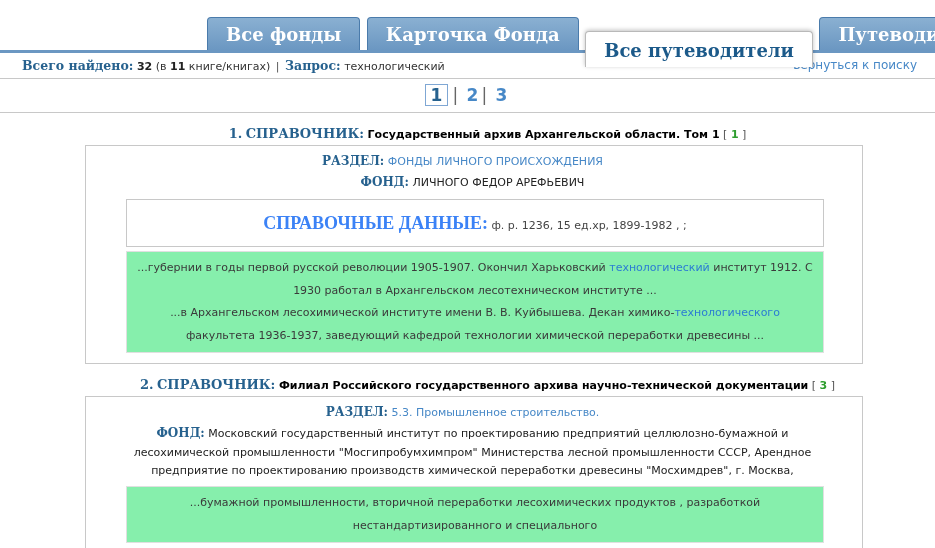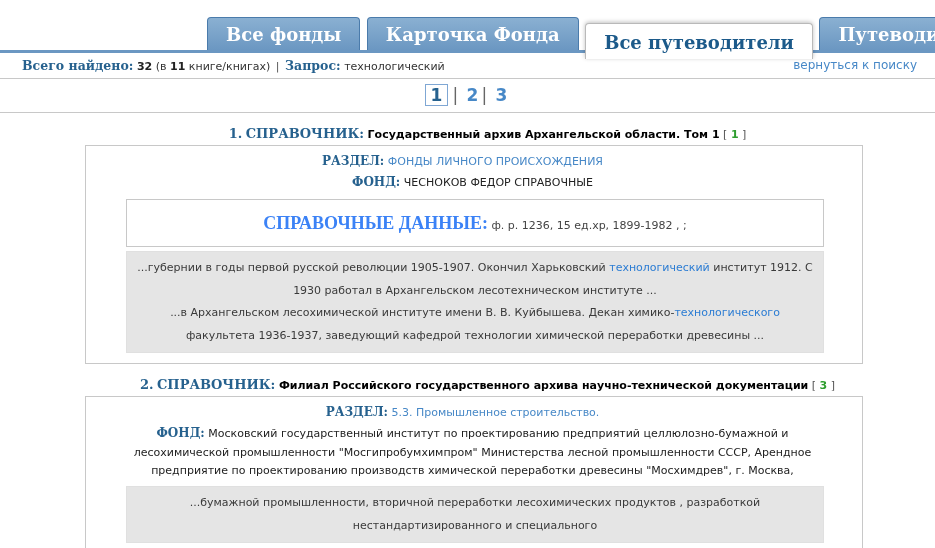--- a/index.html
+++ b/index.html
@@ -20,21 +20,21 @@
     font-family:"DejaVu Serif",serif;font-weight:bold;font-size:18px;
     padding:6px 18px 5px 18px;margin-right:3px;
     border:1px solid #4a7bab;border-bottom:none;
     border-radius:4px 4px 0 0;cursor:pointer;
   }
   .tab.active{
     background:#fff;color:#1c5a8a;
     border-color:#b9b9b9;
     box-shadow:0 -1px 4px rgba(0,0,0,.25);
     padding-top:8px;padding-bottom:6px;
-    position:relative;top:9px;z-index:2;
+    position:relative;top:17px;z-index:2;
   }
   
   .summary{
     display:flex;justify-content:space-between;align-items:flex-start;
     padding:5px 18px 5px 22px;border-bottom:1px solid #c8c8c8;
   }
   .slabel{font-family:"DejaVu Serif",serif;font-weight:bold;color:#26618e;font-size:12.5px;}
   .bnum{font-weight:bold;color:#222;}
   .sep{color:#555;padding:0 2px;}
   .back-link{color:#4788c7;font-size:12px;text-decoration:none;cursor:pointer;}
@@ -67,21 +67,21 @@
   .link{color:#4788c7;text-decoration:none;cursor:pointer;}
   .fund-value{color:#222;}
   .sd-box{
     margin:4px 38px 0 40px;
     border:1px solid #c8c8c8;background:#fff;
     padding:6px 9px;line-height:1.9;color:#444;
   }
   .sd-label{font-family:Liberation Serif, serif;font-weight:bold;color:#3b82f6;font-size:18px;}
   .snippet-box{
     margin:4px 38px 0 40px;
-    background:#e5e5e5;border:1px solid #e0e0e0;
+    background:#86efac;border:1px solid #e0e0e0;
     padding:5px 9px;line-height:2.05;color:#3a3a3a;
   }
   .hl{color:#2b7cd3;}
 </style>
 </head>
 <body>
 
 <div class="tabbar">
   <span class="tab">Все фонды</span>
   <span class="tab">Карточка Фонда</span>
@@ -118,21 +118,21 @@
     <span class="count">1</span>
     <span class="bracket">]</span>
   </div>
   <div class="res-box">
     <div class="line-section">
       <span class="flabel">РАЗДЕЛ:</span>
       <a class="link">ФОНДЫ ЛИЧНОГО ПРОИСХОЖДЕНИЯ</a>
     </div>
     <div class="line-fund">
       <span class="flabel">ФОНД:</span>
-      <span class="fund-value">ЧЕСНОКОВ ФЕДОР СПРАВОЧНЫЕ</span>
+      <span class="fund-value">ЛИЧНОГО ФЕДОР АРЕФЬЕВИЧ</span>
     </div>
     <div class="sd-box">
       <span class="sd-label">СПРАВОЧНЫЕ ДАННЫЕ:</span>
       <span>ф. р. 1236, 15 ед.хр, 1899-1982 , ;</span>
     </div>
     <div class="snippet-box">
       <div><span>...губернии в  годы первой русской революции 1905-1907. Окончил Харьковский </span><span class="hl">технологический</span><span> институт 1912. С 1930 работал в Архангельском лесотехническом институте ...</span></div>
       <div><span>...в Архангельском лесохимической институте имени В. В. Куйбышева. Декан химико-</span><span class="hl">технологического</span><span> факультета 1936-1937, заведующий кафедрой технологии химической переработки древесины ...</span></div>
     </div>
   </div>

